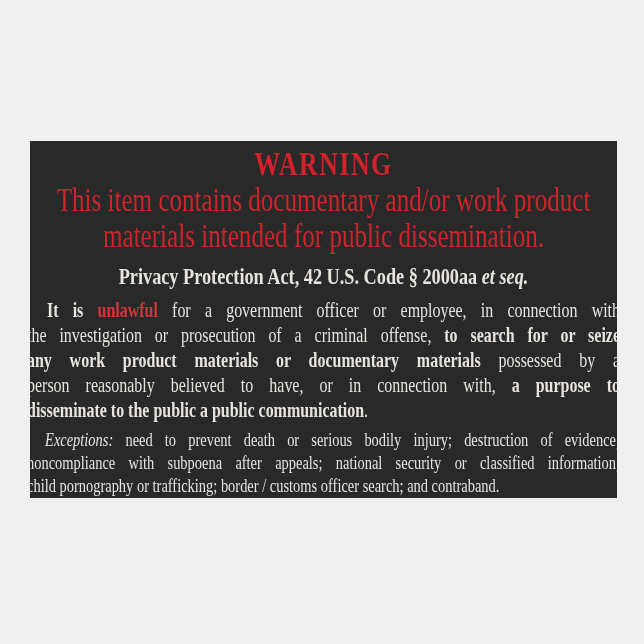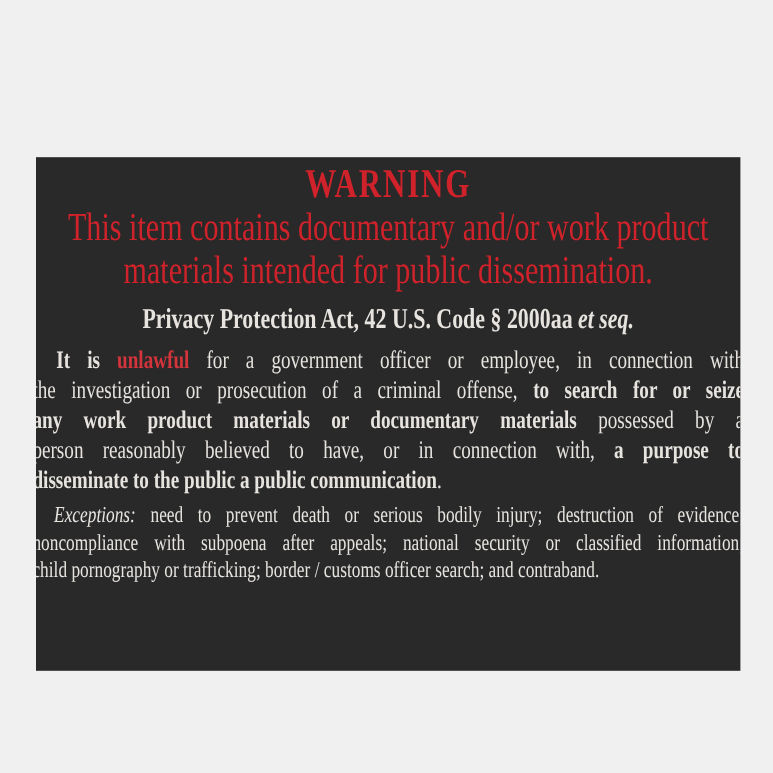--- a/index.html
+++ b/index.html
@@ -13,23 +13,23 @@
   }
   .preview-canvas {
     position: relative;
     width: 644px;
     height: 644px;
     background: #f0f0f0;
   }
   .sticker-panel {
     position: absolute;
     left: 30px;
-    top: 131px;
+    top: 141px;
     width: 587px;
-    height: 428px;
+    height: 357px;
     background: #292929;
     overflow: hidden;
   }
   
   .squeeze {
     position: absolute;
     left: -3px;
     top: 0;
     width: 780px;
     transform: scaleX(0.7603);

